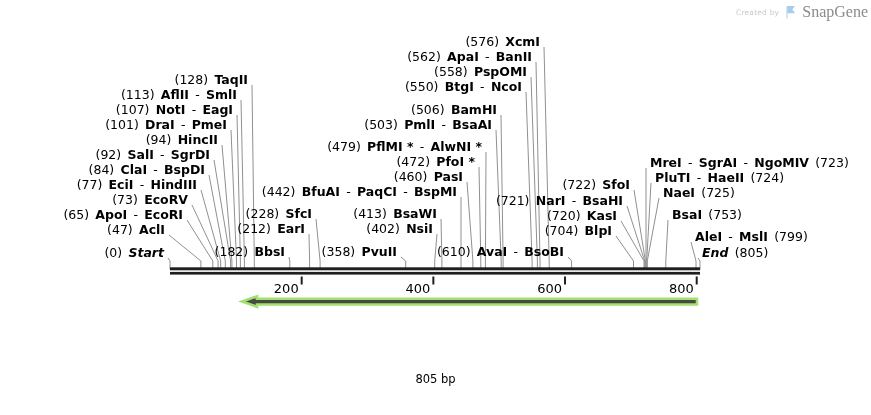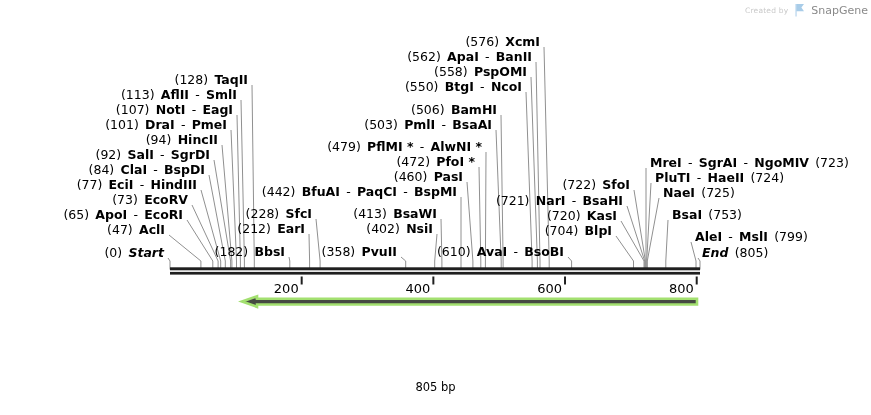--- a/index.html
+++ b/index.html
@@ -2,24 +2,24 @@
 <html><head>
 <meta charset="utf-8">
 <style>
   html,body{margin:0;padding:0;background:#ffffff;}
   body{width:871px;height:415px;position:relative;overflow:hidden;
        font-family:"DejaVu Sans","Liberation Sans",sans-serif;}
   .stage{position:absolute;left:0;top:0;width:871px;height:415px;}
   #map-svg{position:absolute;left:0;top:0;}
   .credit{position:absolute;top:3px;right:3px;display:flex;align-items:center;gap:6px;}
   .credit .created{font-size:7.5px;color:#c9c9c9;letter-spacing:.2px;}
-  .credit .brand{font-size:11px;color:#8a8a8a;font-weight:500;}
+  .credit .brand{font-size:16px;color:#8a8a8a;font-weight:500;font-family:Liberation Serif, serif;}
   .titleblock{position:absolute;left:0;right:0;top:372px;text-align:center;}
   .titleblock .name{font-size:15px;font-weight:bold;color:#000;}
-  .titleblock .len{font-size:11.5px;color:#000;margin-top:8px;}
+  .titleblock .len{font-size:11.5px;color:#000;margin-top:0;}
 </style>
 </head>
 <body>
 
 <div class="stage">
 
   <svg id="map-svg" width="871" height="415" viewBox="0 0 871 415">
       <polyline points="252.0,85 254.3,261 254.3,269.5" fill="none" stroke="#909090" stroke-width="1"></polyline>
       <polyline points="241.0,100 244.4,261 244.4,269.5" fill="none" stroke="#909090" stroke-width="1"></polyline>
       <polyline points="237.0,115 240.4,261 240.4,269.5" fill="none" stroke="#909090" stroke-width="1"></polyline>

